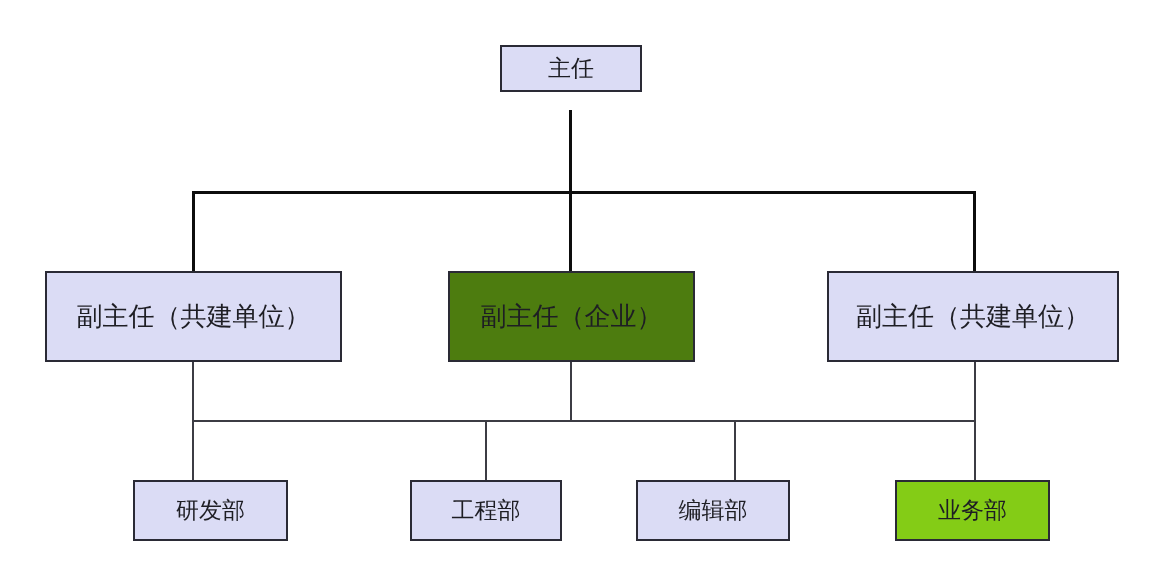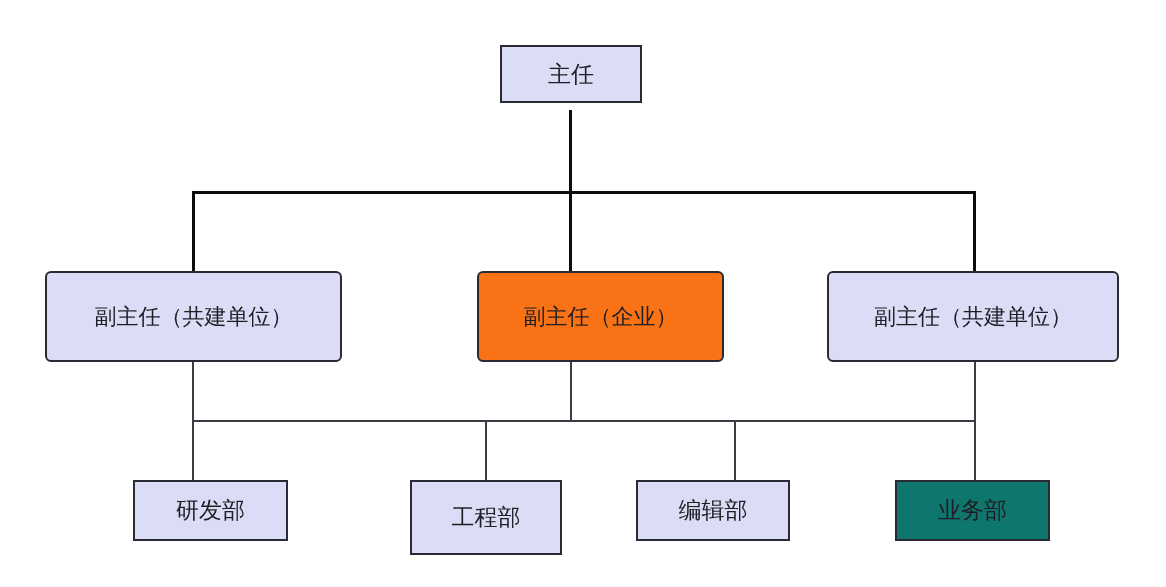--- a/index.html
+++ b/index.html
@@ -21,30 +21,30 @@
     border: 2px solid #2a2a35;
     box-sizing: border-box;
     display: flex;
     align-items: center;
     justify-content: center;
     color: #1e1e24;
     white-space: nowrap;
   }
   .node .label { display: block; }
   .lvl1 { font-size: 23px; }
-  .lvl2 { font-size: 22px; border-radius: 6px; }
+  .lvl2 { font-size: 26px; }
   .lvl3 { font-size: 23px; }
 
   
-  .n-director          { left: 500px; top: 45px;  width: 142px; height: 58px; }
+  .n-director          { left: 500px; top: 45px;  width: 142px; height: 47px; }
   .n-deputy-left       { left: 45px;  top: 271px; width: 297px; height: 91px; }
   .n-deputy-enterprise { left: 448px; top: 271px; width: 247px; height: 91px; }
   .n-deputy-right      { left: 827px; top: 271px; width: 292px; height: 91px; }
   .n-dept-rnd          { left: 117px; top: 480px; width: 155px; height: 61px; margin-left: 16px; }
-  .n-dept-engineering  { left: 410px; top: 480px; width: 152px; height: 75px; text-align: center; }
+  .n-dept-engineering  { left: 410px; top: 480px; width: 152px; height: 61px; text-align: center; }
   .n-dept-editorial    { left: 636px; top: 480px; width: 154px; height: 61px; }
   .n-dept-business     { left: 895px; top: 480px; width: 155px; height: 61px; }
 
   
   .line { position: absolute; }
   .thick { background: #0d0d0d; }
   .thin  { background: #3c3c44; }
 
   .l-top-stem      { left: 569px; top: 110px; width: 3px;   height: 161px; }
   .l-top-rail      { left: 192px; top: 191px; width: 784px; height: 3px; }
@@ -75,33 +75,33 @@
   <div class="line thin l-bot-drop-eng" style="background-color: rgb(60, 60, 68);"></div>
   <div class="line thin l-bot-drop-edit" style="background-color: rgb(60, 60, 68);"></div>
 
   <div class="node lvl1 n-director" style="background-color: rgb(219, 220, 245);">
     <span class="label">主任</span>
   </div>
 
   <div class="node lvl2 n-deputy-left" style="background-color: rgb(219, 220, 245);">
     <span class="label">副主任（共建单位）</span>
   </div>
-  <div class="node lvl2 n-deputy-enterprise" style="background-color: #f97316; margin-left: 29px;">
+  <div class="node lvl2 n-deputy-enterprise" style="background-color: #4d7c0f;">
     <span class="label">副主任（企业）</span>
   </div>
   <div class="node lvl2 n-deputy-right" style="background-color: rgb(219, 220, 245);">
     <span class="label">副主任（共建单位）</span>
   </div>
 
   <div class="node lvl3 n-dept-rnd" style="background-color: rgb(219, 220, 245);">
     <span class="label">研发部</span>
   </div>
   <div class="node lvl3 n-dept-engineering" style="background-color: rgb(219, 220, 245);">
     <span class="label">工程部</span>
   </div>
   <div class="node lvl3 n-dept-editorial" style="background-color: rgb(219, 220, 245);">
     <span class="label">编辑部</span>
   </div>
-  <div class="node lvl3 n-dept-business" style="background-color: #0f766e;">
+  <div class="node lvl3 n-dept-business" style="background-color: #84cc16;">
     <span class="label">业务部</span>
   </div>
 
 </div>
 
 </body></html>

